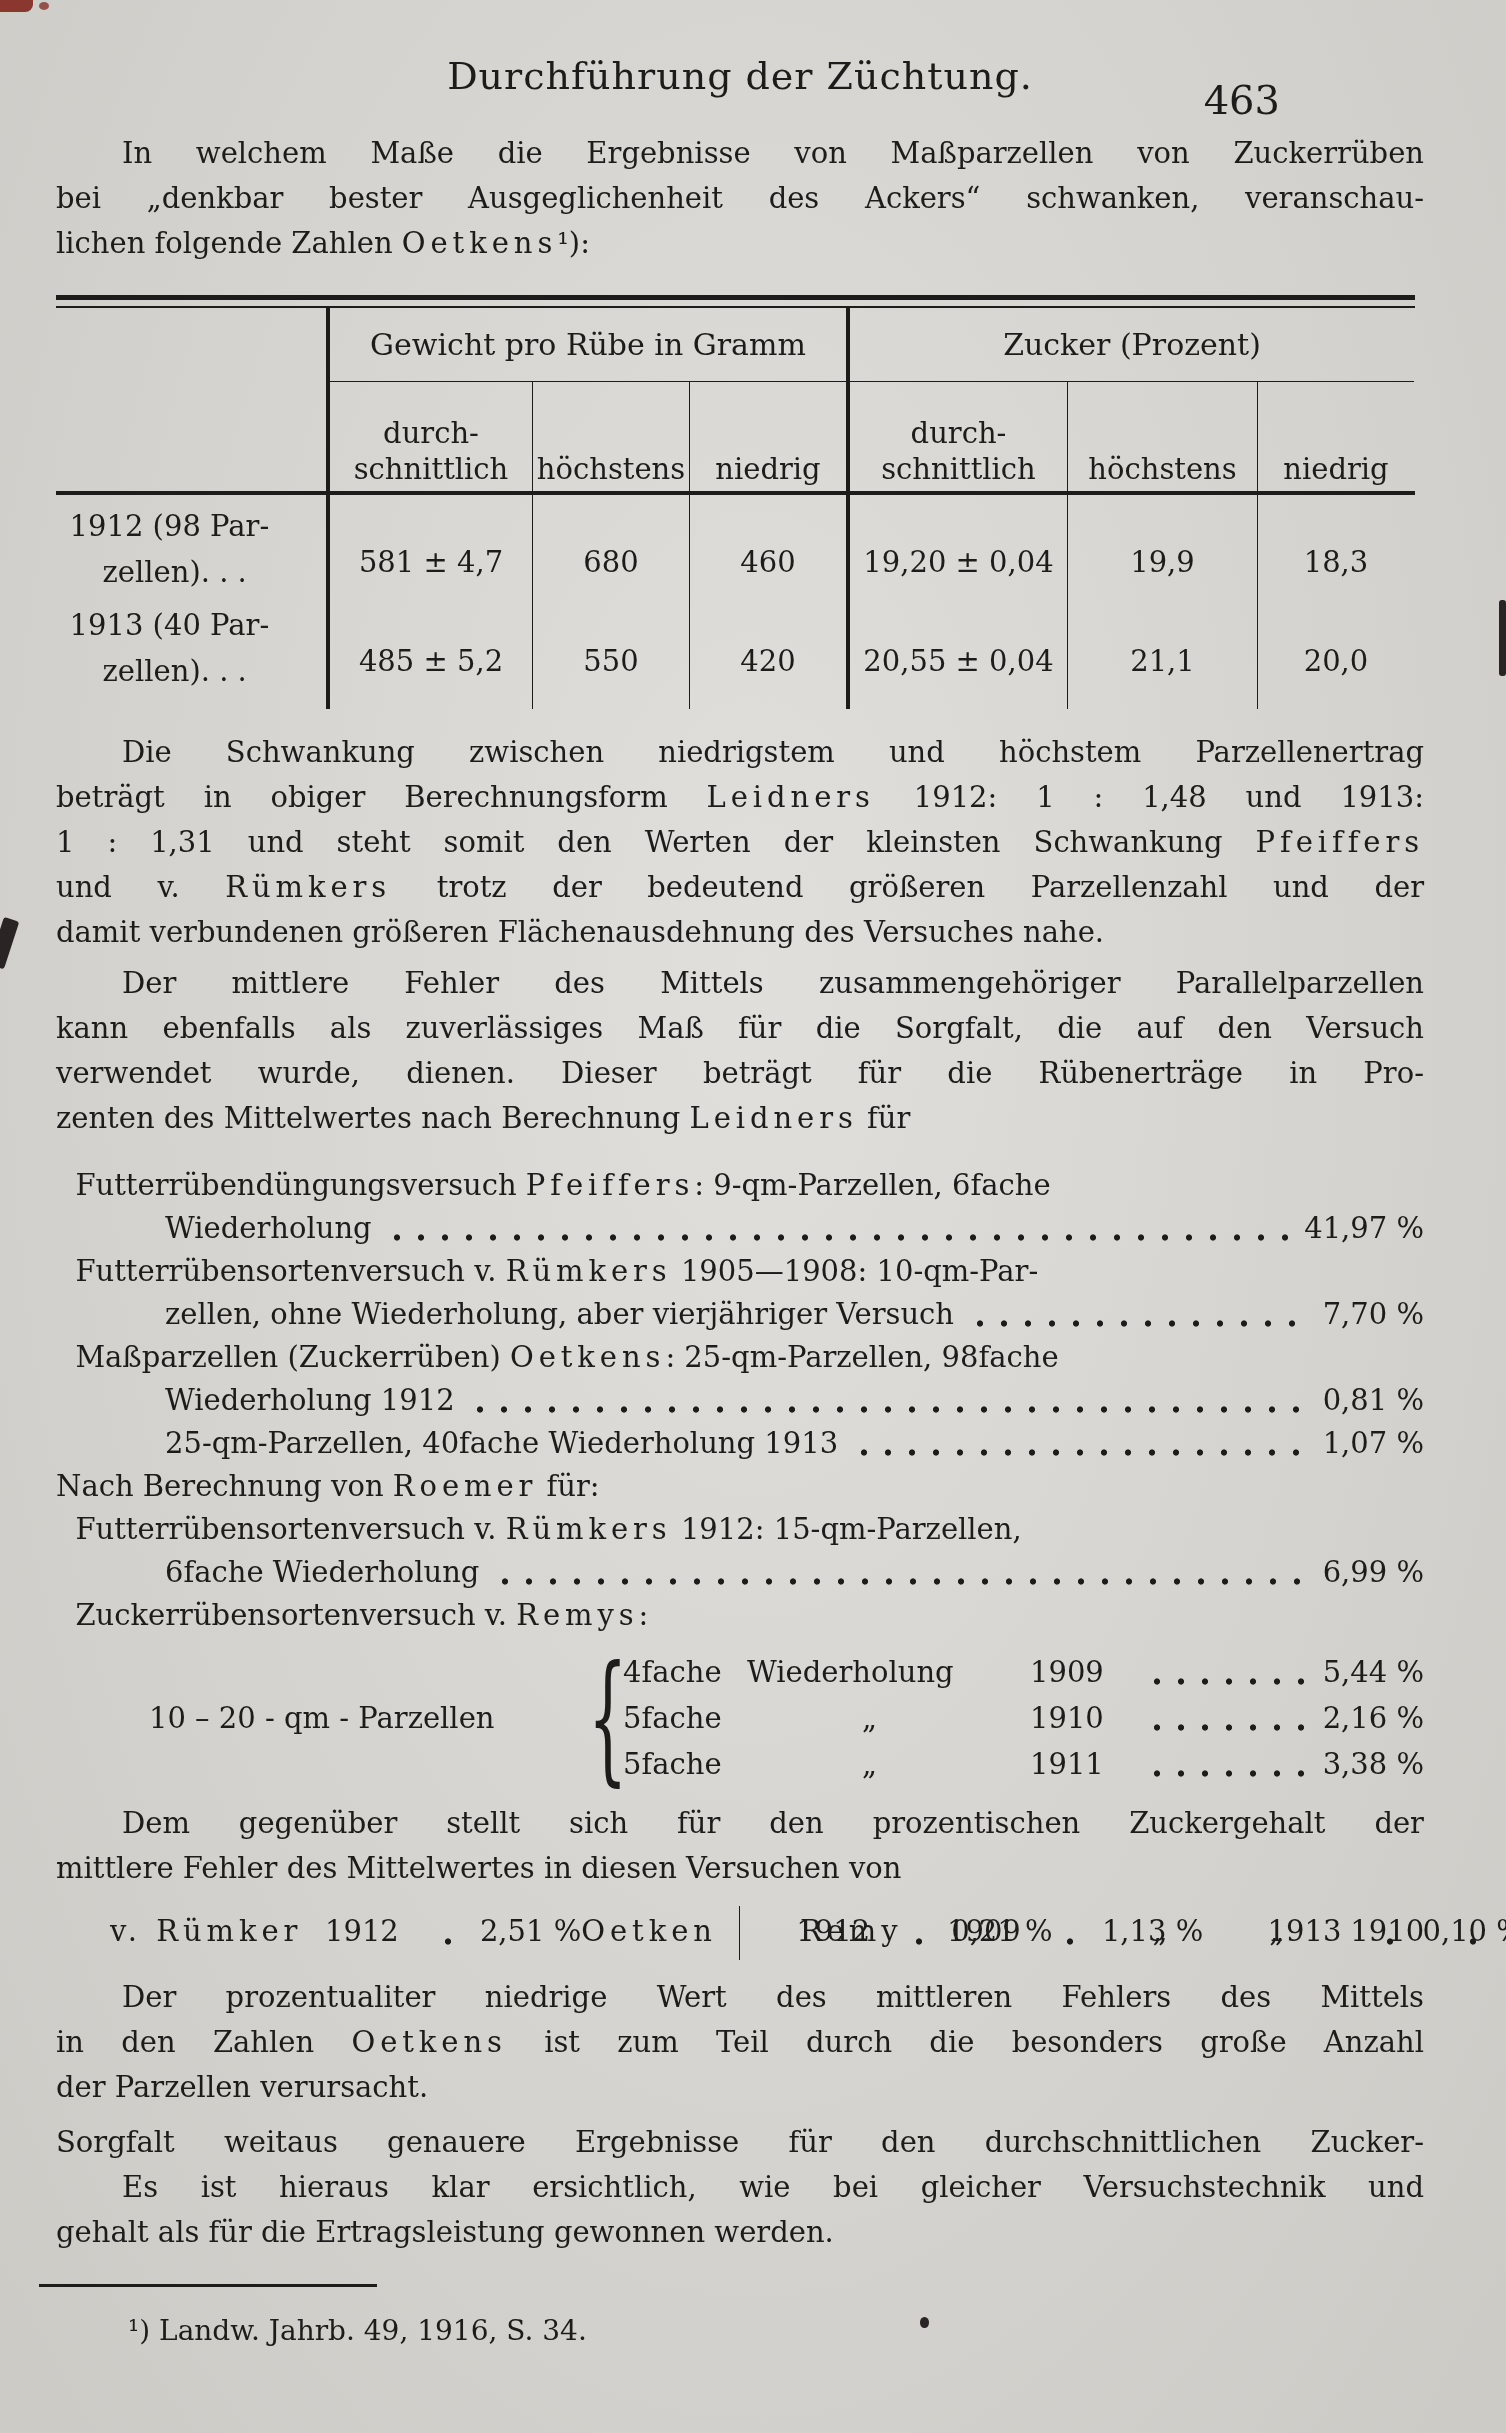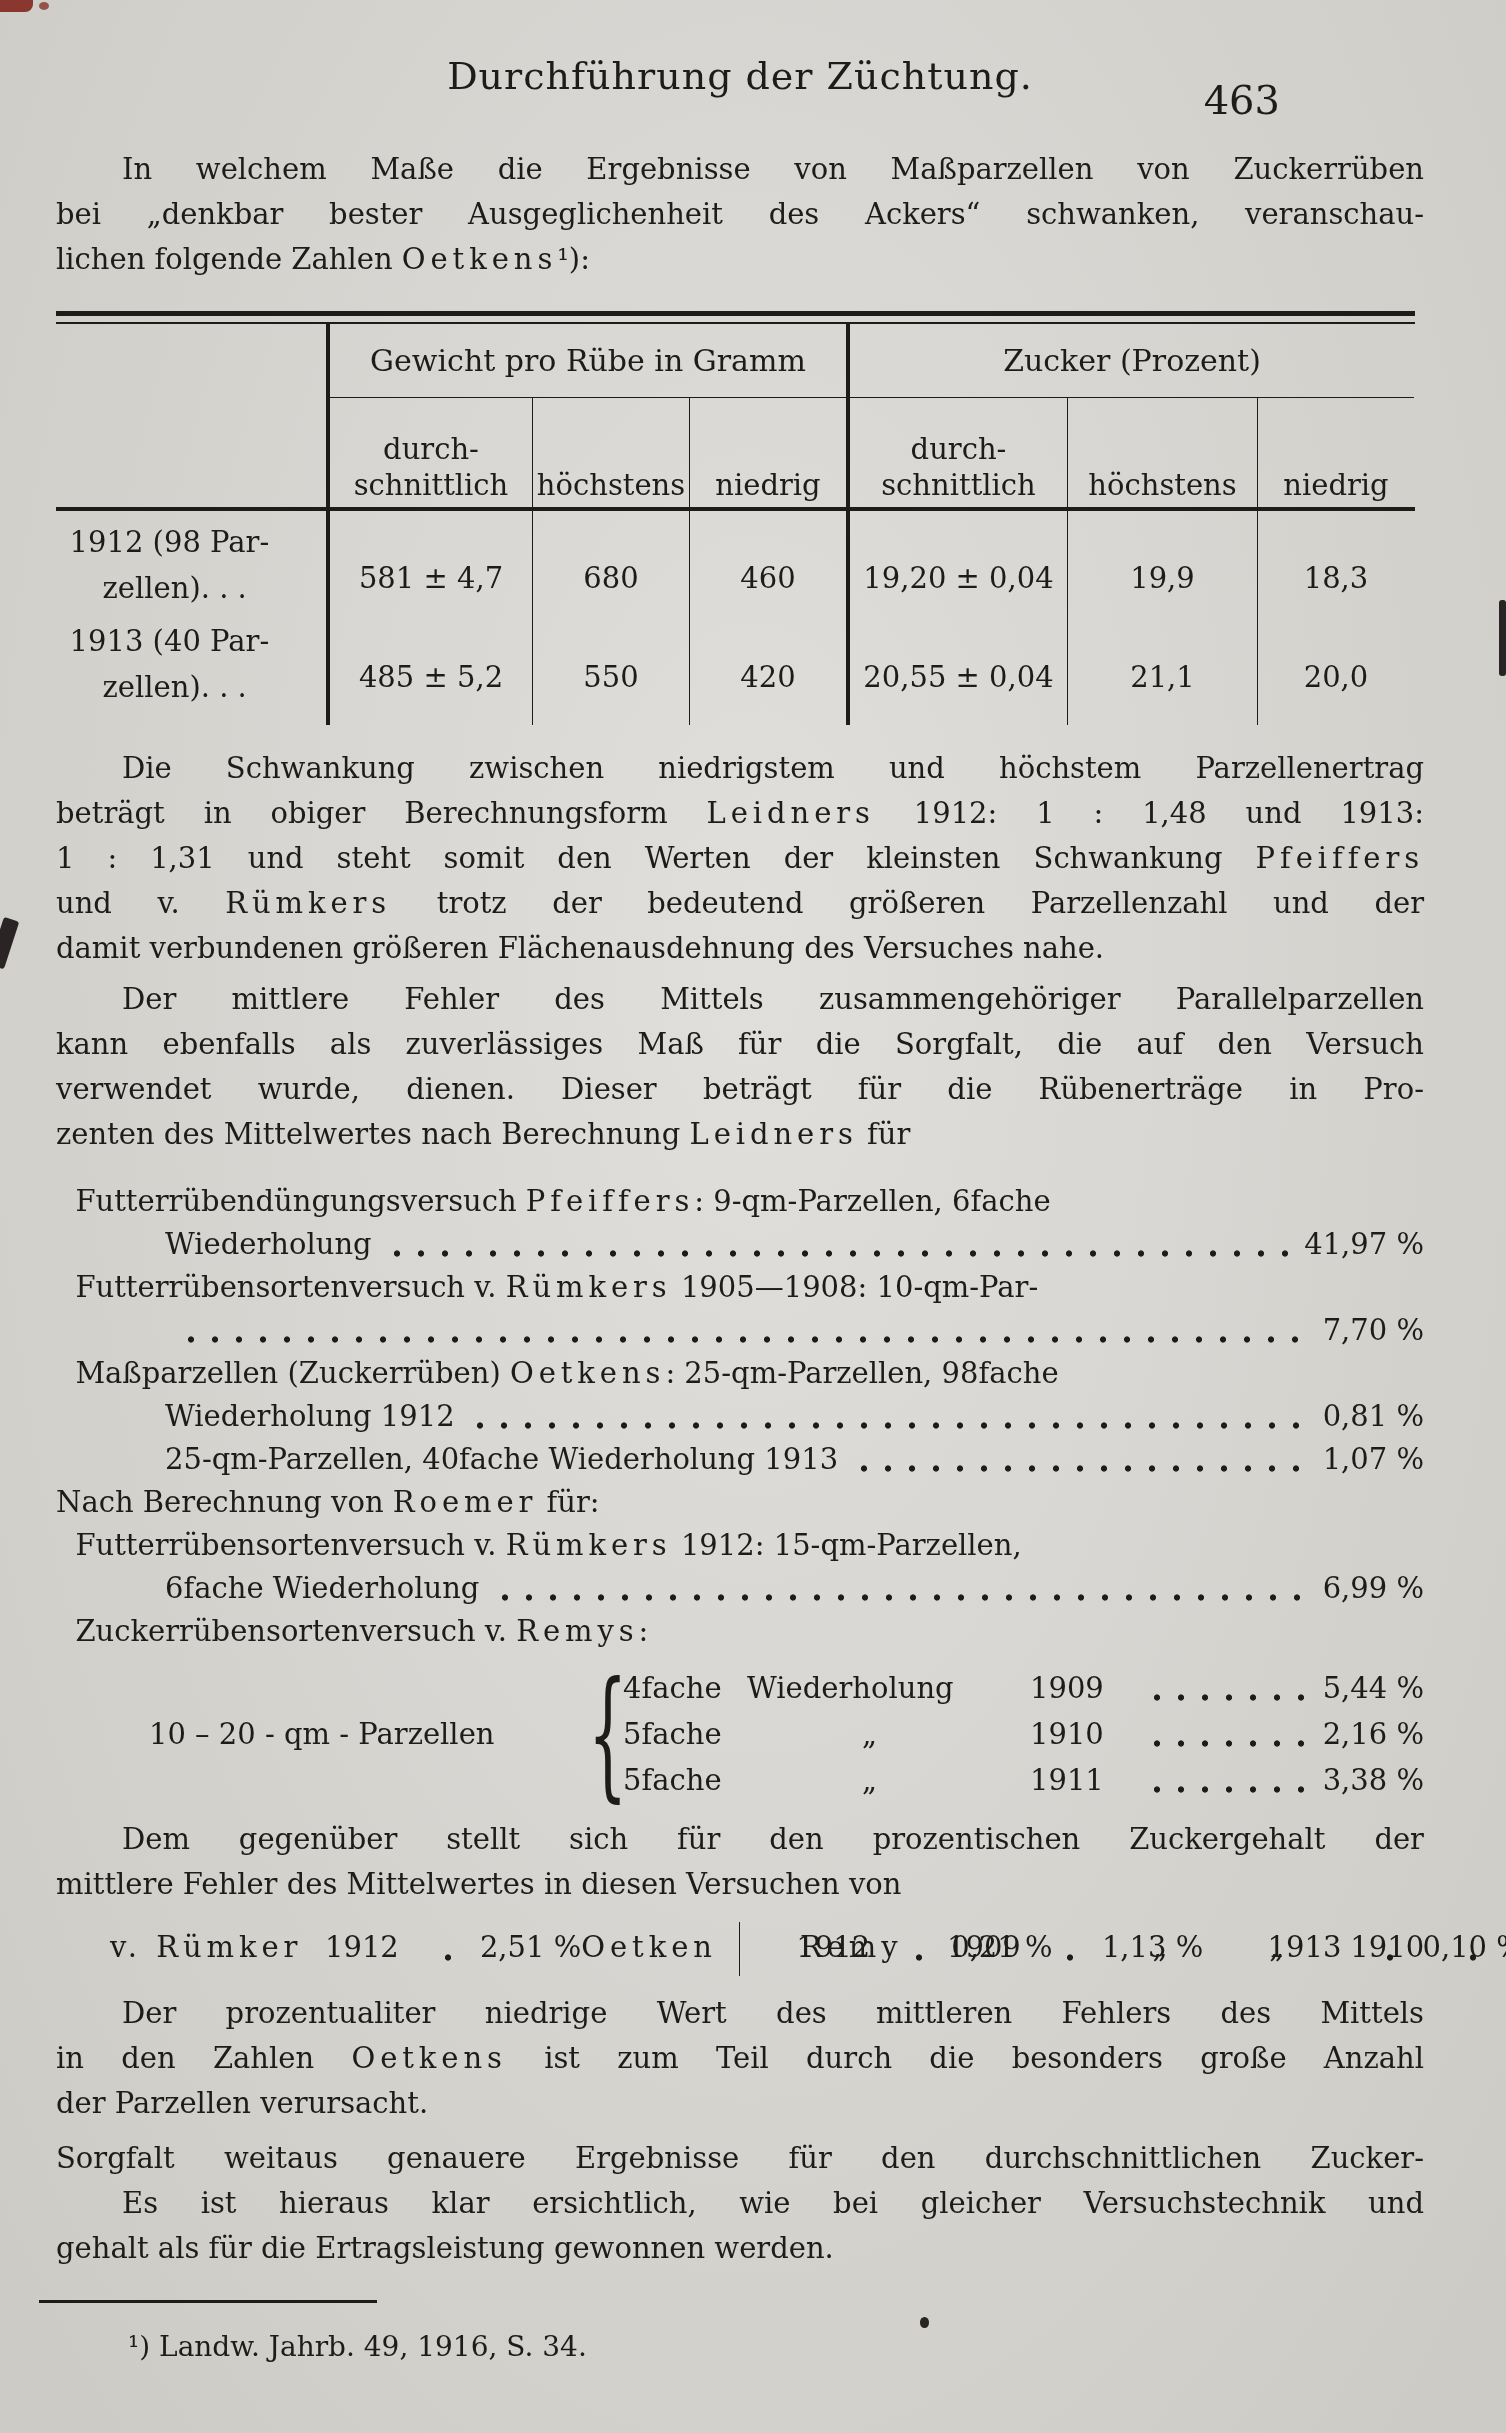--- a/index.html
+++ b/index.html
@@ -22,21 +22,21 @@
   .pg-title{text-align:center;font-size:38px;letter-spacing:1px;}
   .pg-num{position:absolute;right:144px;top:23px;font-size:40px;}
 
   
   .para{margin:0;}
   .tl{font-size:29px;line-height:45px;text-align:justify;text-align-last:justify;white-space:normal;}
   .tl.last{text-align-last:left;}
   .tl.ind{text-indent:66px;}
   .sp{letter-spacing:.17em;}
 
-  .mt-intro{margin-top:43px;}
+  .mt-intro{margin-top:27px;}
   .mt-p2{margin-top:21.3px;}
   .mt-p3{margin-top:5.8px;}
   .mt-p4{margin-top:9.7px;}
   .mt-p5{margin-top:15.5px;}
   .mt-p6{margin-top:9.7px;}
 
   
   .table-wrap{margin-top:29px;width:1359px;}
   .rule{width:1359px;background:var(--ink);}
   .rule.thick{height:4.9px;}
@@ -196,20 +196,21 @@
       </div>
       <div class="li-row li-m2">
         <span><span>Wiederholung</span></span>
         <span class="leader"></span>
         <span class="li-val">41,97 %</span>
       </div>
       <div class="li-row li-m1">
         <span><span>Futterrübensortenversuch v. </span><span class="sp">Rümkers</span><span> 1905—1908: 10-qm-Par-</span></span>
       </div>
       <div class="li-row li-m2">
+        <span><span>zellen, ohne Wiederholung, aber vierjähriger Versuch</span></span>
         <span class="leader"></span>
         <span class="li-val">7,70 %</span>
       </div>
       <div class="li-row li-m1">
         <span><span>Maßparzellen (Zuckerrüben) </span><span class="sp">Oetkens</span><span>: 25-qm-Parzellen, 98fache</span></span>
       </div>
       <div class="li-row li-m2">
         <span><span>Wiederholung 1912</span></span>
         <span class="leader"></span>
         <span class="li-val">0,81 %</span>

